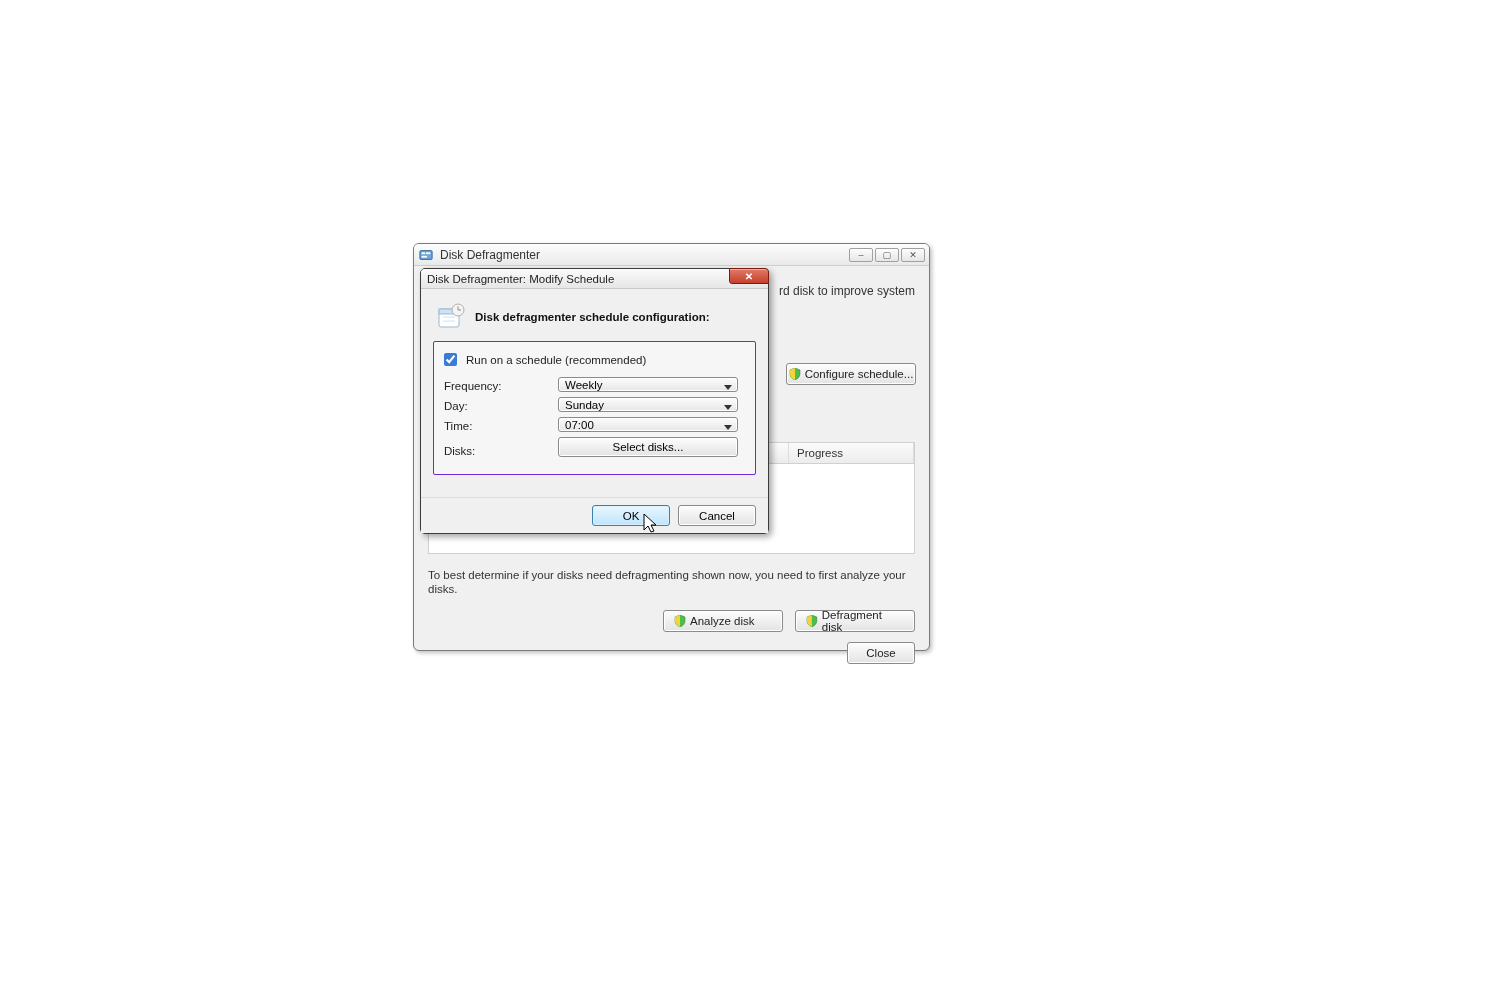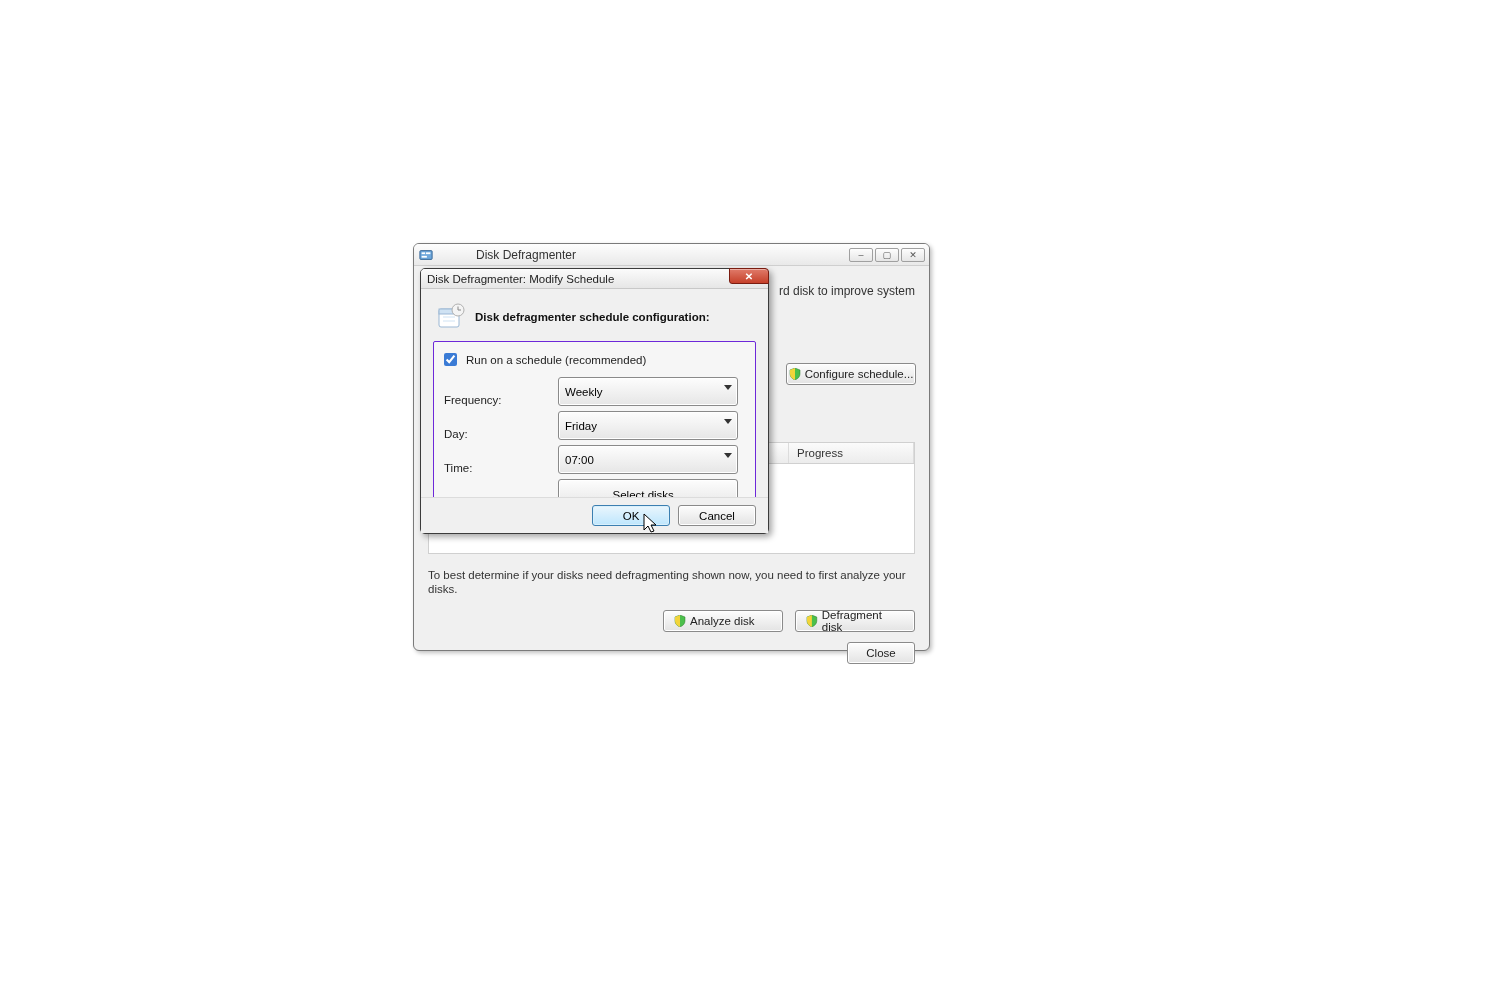--- a/index.html
+++ b/index.html
@@ -8,21 +8,21 @@
     position:absolute; left:413px; top:243px; width:517px; height:408px;
     border:1px solid #7a7a7a; border-radius:6px; background:#f0f0f0;
     box-shadow: 2px 2px 4px rgba(0,0,0,0.25);
   }
   .main-titlebar {
     height:22px; background:linear-gradient(#fdfdfd,#e9e9e9);
     border-bottom:1px solid #cfcfcf; border-radius:5px 5px 0 0;
     display:flex; align-items:center; padding:0 4px; font-size:12px; color:#333;
   }
   .main-titlebar .icon-slot { width:16px; height:16px; margin-right:6px; display:flex; align-items:center; justify-content:center; }
-  .main-titlebar .title-text { flex:1;margin-left:36px; }
+  .main-titlebar .title-text { flex:1; }
   .win-controls { display:flex; gap:2px; }
   .win-btn {
     width:24px; height:14px; border:1px solid #a0a0a0; border-radius:2px;
     background:linear-gradient(#fdfdfd,#e6e6e6); font-size:9px; line-height:12px;
     text-align:center; color:#555;
   }
   .main-body { position:relative; padding:10px 14px; font-size:12px; color:#222; height:calc(100% - 22px); }
   .info-text { position:absolute; left:14px; right:14px; top:18px; color:#333; filter:blur(0.6px); }
   .config-btn {
     position:absolute; left:356px; top:97px; width:130px; height:22px;
@@ -72,31 +72,31 @@
   .group-panel {
     border:1px solid #6d28d9; background:#f6f6f6; border-radius:2px;
     padding:8px 10px 12px 10px;
   }
   .chk-row { display:flex; align-items:center; gap:6px; margin-bottom:8px; margin-left:-4px; }
   .chk-row input { width:13px; height:13px; accent-color:#3a7bd5; }
   .chk-row label { font-size:11.5px; color:#222; }
   .form-row { display:flex; align-items:flex-end; margin:5px 0; }
   .form-label { width:114px; font-size:11.5px; color:#222; }
   .combo {
-    flex:0 0 180px; height:29px; border:1px solid #8a8a8a; border-radius:3px;
+    flex:0 0 180px; height:15px; border:1px solid #8a8a8a; border-radius:3px;
     background:linear-gradient(#fdfdfd,#e6e6e6); font-size:11.5px; padding:0 18px 0 6px;
     display:flex; align-items:center; position:relative; box-shadow: inset 0 0 0 1px #fff;
   }
   .combo::after {
     content:""; position:absolute; right:5px; top:7px; width:0; height:0;
     border-left:4px solid transparent; border-right:4px solid transparent;
     border-top:5px solid #333;
   }
   .sel-btn {
-    flex:0 0 180px; height:32px; border:1px solid #8a8a8a; border-radius:3px;
+    flex:0 0 180px; height:20px; border:1px solid #8a8a8a; border-radius:3px;
     background:linear-gradient(#fdfdfd,#e3e3e3); font-size:11.5px;
     display:flex; align-items:center; justify-content:center; box-shadow: inset 0 0 0 1px #fff;
   }
   .modal-footer {
     position:absolute; bottom:0; left:0; right:0; height:36px;
     background:#f0f0f0; border-top:1px solid #dcdcdc;
     display:flex; align-items:center; justify-content:flex-end; gap:8px; padding:0 12px;
   }
   .dlg-btn {
     width:78px; height:21px; border:1px solid #8a8a8a; border-radius:3px;
@@ -201,21 +201,21 @@
       </div>
       <div class="form-row">
         <div class="form-label">Frequency:</div>
         <div class="combo">
           <span>Weekly</span>
         </div>
       </div>
       <div class="form-row">
         <div class="form-label">Day:</div>
         <div class="combo">
-          <span>Friday</span>
+          <span>Sunday</span>
         </div>
       </div>
       <div class="form-row">
         <div class="form-label">Time:</div>
         <div class="combo">
           <span>07:00</span>
         </div>
       </div>
       <div class="form-row">
         <div class="form-label">Disks:</div>

